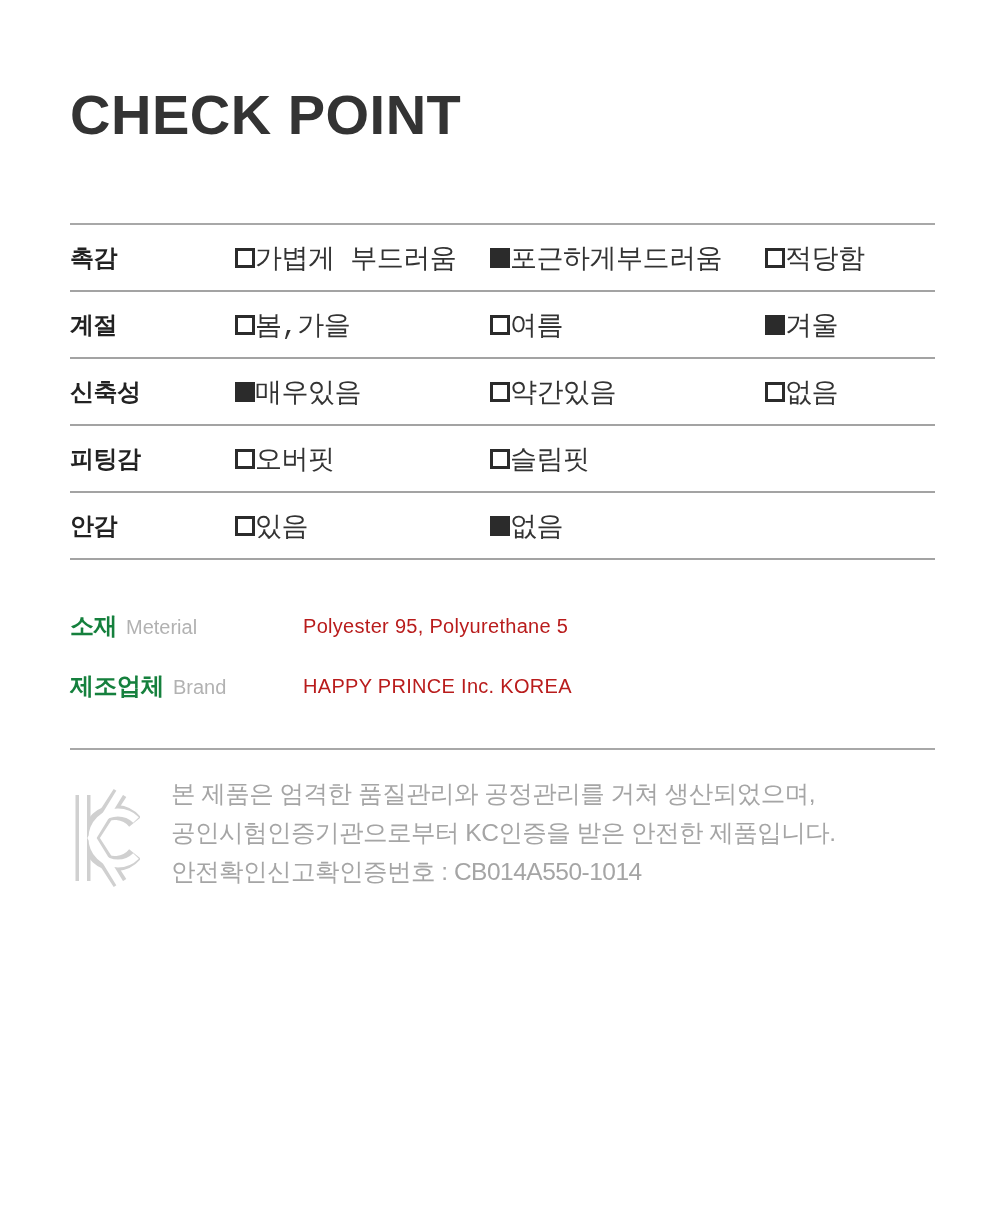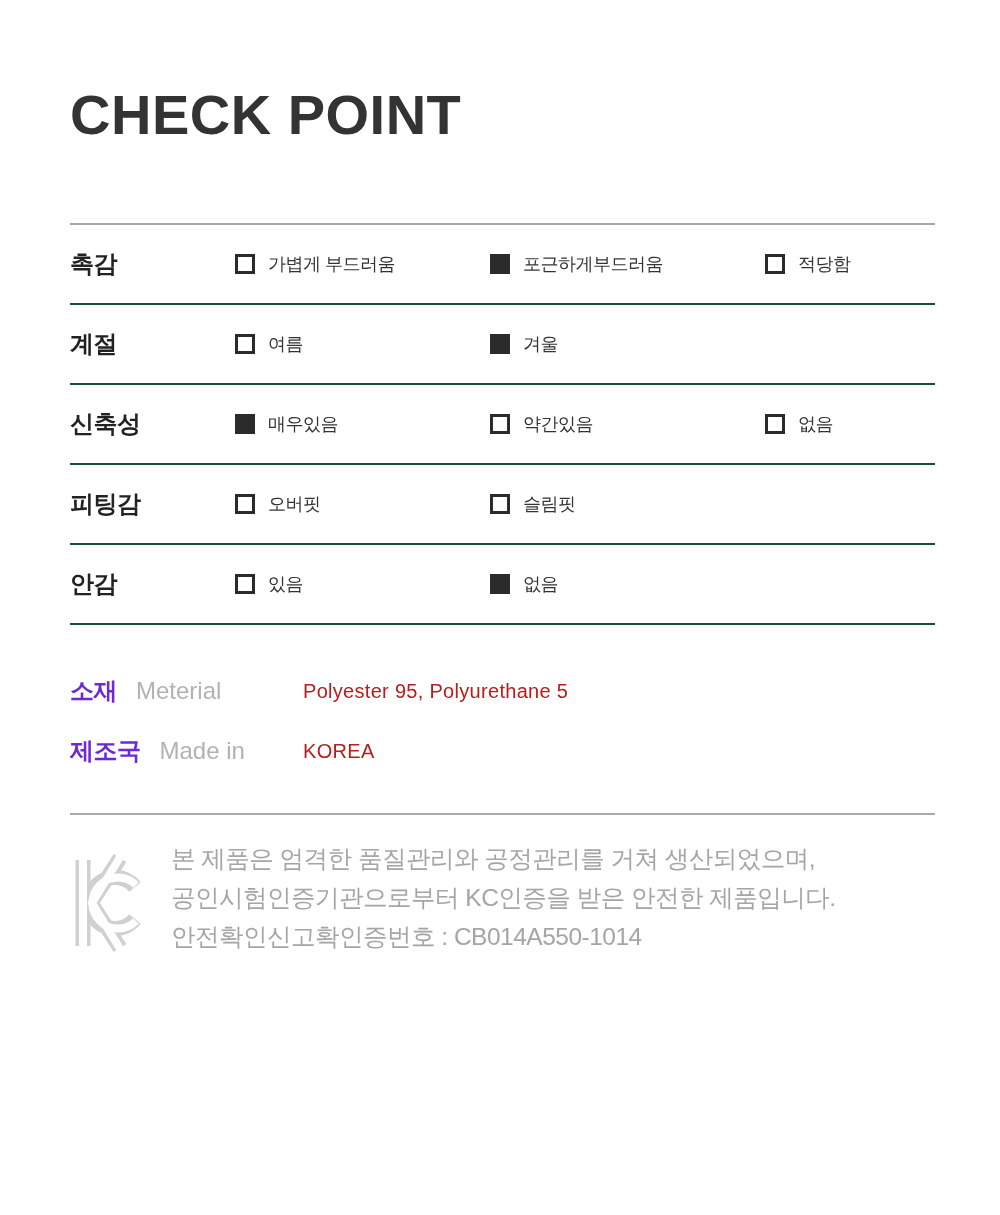--- a/index.html
+++ b/index.html
@@ -22,37 +22,37 @@
     letter-spacing: 0.5px;
     color: #333333;
   }
 
   
   .cp-table {
     margin-top: 79px;
     border-top: 2px solid #a8a8a8;
   }
   .cp-row {
-    height: 80px;
+    height: 67px;
     display: grid;
     grid-template-columns: 165px 255px 275px 1fr;
     align-items: center;
-    border-bottom: 2px solid #14532d;
+    border-bottom: 2px solid #a3a3a3;
+    font-family: Liberation Mono, monospace;
   }
   .cp-label {
     font-size: 24px;
     font-weight: 700;
     color: #222222;
     letter-spacing: -0.5px;
   }
   .cp-option {
     display: flex;
     align-items: center;
-    gap: 13px;
-    font-size: 18px;
+    font-size: 27px;
     color: #333333;
     letter-spacing: -0.5px;
     white-space: nowrap;
   }
   .cb {
     flex: 0 0 auto;
     width: 20px;
     height: 20px;
     border: 3px solid #2b2b2b;
     background: #ffffff;
@@ -71,26 +71,26 @@
   }
   .info-labels {
     width: 233px;
     flex: 0 0 auto;
     display: flex;
     align-items: baseline;
   }
   .info-label-ko {
     font-size: 24px;
     font-weight: 700;
-    color: #6d28d9;
+    color: #15803d;
     letter-spacing: -0.5px;
   }
   .info-label-en {
-    margin-left: 19px;
-    font-size: 24px;
+    margin-left: 9px;
+    font-size: 20px;
     color: #b2b2b2;
   }
   .info-value {
     font-size: 20px;
     color: #b91c1c;
     letter-spacing: 0.3px;
   }
 
   
   .divider {
@@ -139,20 +139,24 @@
       <div class="cp-option">
         <span class="cb"></span>
         <span>적당함</span>
       </div>
     </div>
 
     <div class="cp-row">
       <div class="cp-label">계절</div>
       <div class="cp-option">
         <span class="cb"></span>
+        <span>봄,가을</span>
+      </div>
+      <div class="cp-option">
+        <span class="cb"></span>
         <span>여름</span>
       </div>
       <div class="cp-option">
         <span class="cb checked"></span>
         <span>겨울</span>
       </div>
     </div>
 
     <div class="cp-row">
       <div class="cp-label">신축성</div>
@@ -199,28 +203,28 @@
   <div class="info">
 
     <div class="info-row">
       <div class="info-labels">
         <span class="info-label-ko">소재</span>
         <span class="info-label-en">Meterial</span>
       </div>
       <div class="info-value">Polyester 95, Polyurethane 5</div>
     </div>
 
-
     <div class="info-row">
       <div class="info-labels">
-        <span class="info-label-ko">제조국</span>
-        <span class="info-label-en">Made in</span>
-      </div>
-      <div class="info-value">KOREA</div>
-    </div>
+        <span class="info-label-ko">제조업체</span>
+        <span class="info-label-en">Brand</span>
+      </div>
+      <div class="info-value">HAPPY PRINCE Inc. KOREA</div>
+    </div>
+
 
   </div>
 
   <div class="divider"></div>
 
   <div class="cert">
     <svg class="kc-mark" width="70" height="106" viewBox="0 0 70 106" aria-hidden="true">
 
       <g fill="none" stroke="#d0d0d0" stroke-width="15">
         <path d="M13,10 V96"></path>

